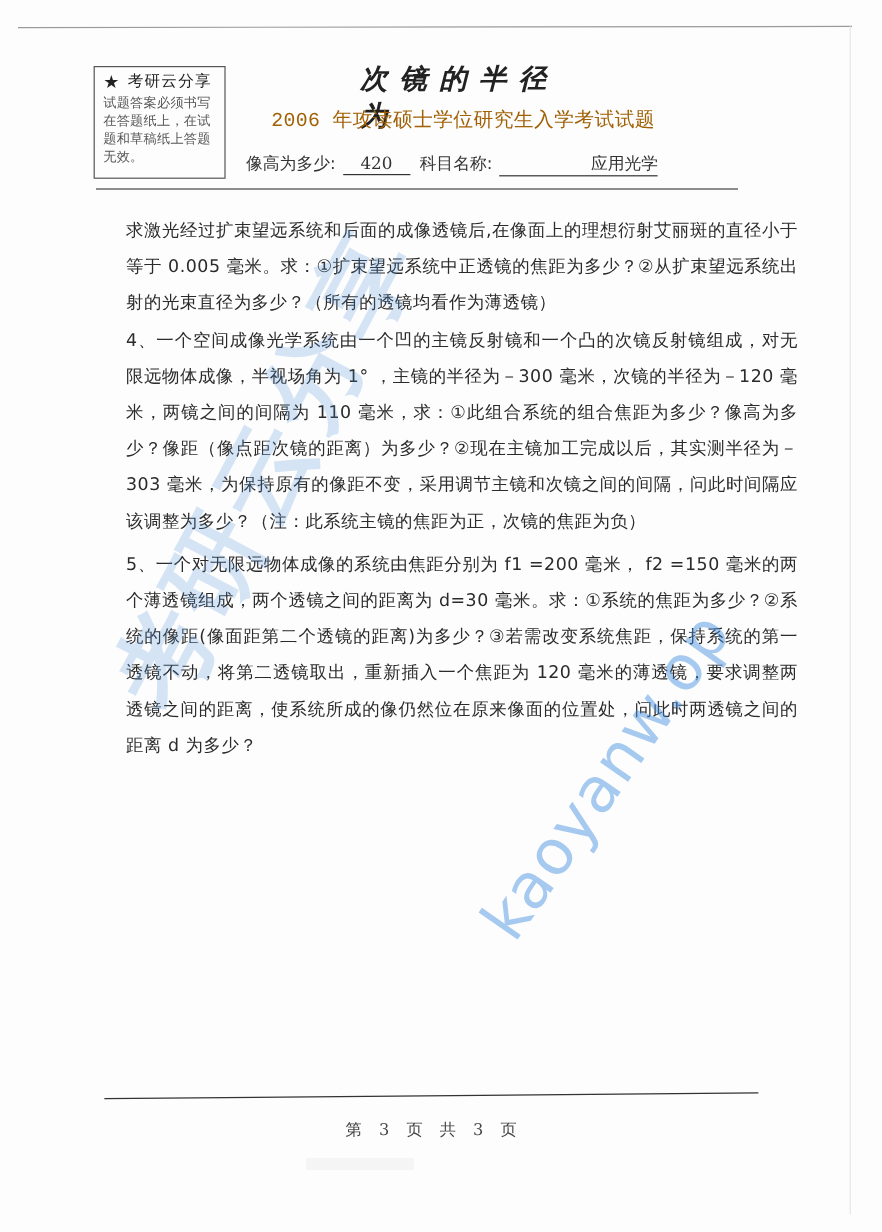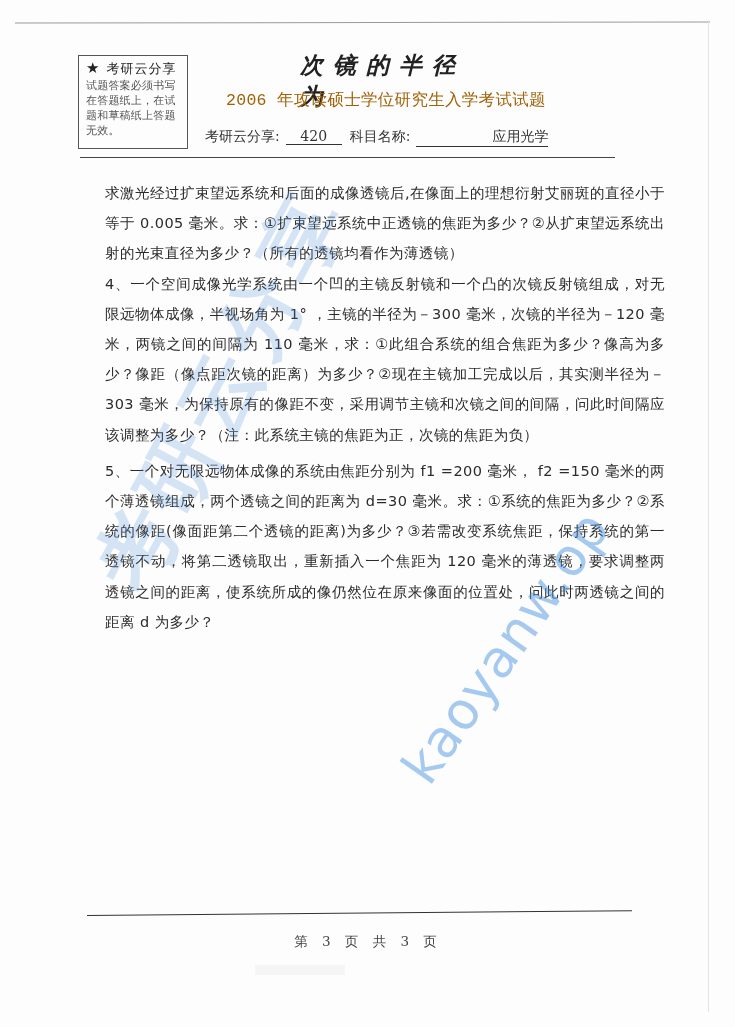--- a/index.html
+++ b/index.html
@@ -134,21 +134,21 @@
       transform-origin: left center;
     }
     .page-number {
       position: absolute;
       left: 288px; top: 933px;
       width: 160px;
       font-family: "DejaVu Serif", serif;
       font-size: 13.5px;
       color: #444;
       letter-spacing: 5px;
-      text-align: center;
+      text-align: left;
     }
     .faint-mark {
       position: absolute;
       left: 255px; top: 965px;
       width: 90px; height: 10px;
       background: #f0f0f0;
       opacity: 0.6;
     }
     .watermark-cn {
       position: absolute;
@@ -190,21 +190,21 @@
       <span class="star">★</span>
       <span>考研云分享</span>
     </div>
     <div class="notice-body">试题答案必须书写在答题纸上，在试题和草稿纸上答题无效。</div>
   </div>
 
   <div class="uni-name">次镜的半径为</div>
   <div class="exam-title">2006 年攻读硕士学位研究生入学考试试题</div>
 
   <div class="subject-line">
-    <span>考研云分享:</span>
+    <span>像高为多少:</span>
     <span class="field code-field">420</span>
     <span>科目名称:</span>
     <span class="field name-field">应用光学</span>
   </div>
 
   <div class="header-rule"></div>
 
   <div class="body-text">
     <p>求激光经过扩束望远系统和后面的成像透镜后,在像面上的理想衍射艾丽斑的直径小于等于 0.005 毫米。求：①扩束望远系统中正透镜的焦距为多少？②从扩束望远系统出射的光束直径为多少？（所有的透镜均看作为薄透镜）</p>
     <p>4、一个空间成像光学系统由一个凹的主镜反射镜和一个凸的次镜反射镜组成，对无限远物体成像，半视场角为 1° ，主镜的半径为－300 毫米，次镜的半径为－120 毫米，两镜之间的间隔为 110 毫米，求：①此组合系统的组合焦距为多少？像高为多少？像距（像点距次镜的距离）为多少？②现在主镜加工完成以后，其实测半径为－303 毫米，为保持原有的像距不变，采用调节主镜和次镜之间的间隔，问此时间隔应该调整为多少？（注：此系统主镜的焦距为正，次镜的焦距为负）</p>

